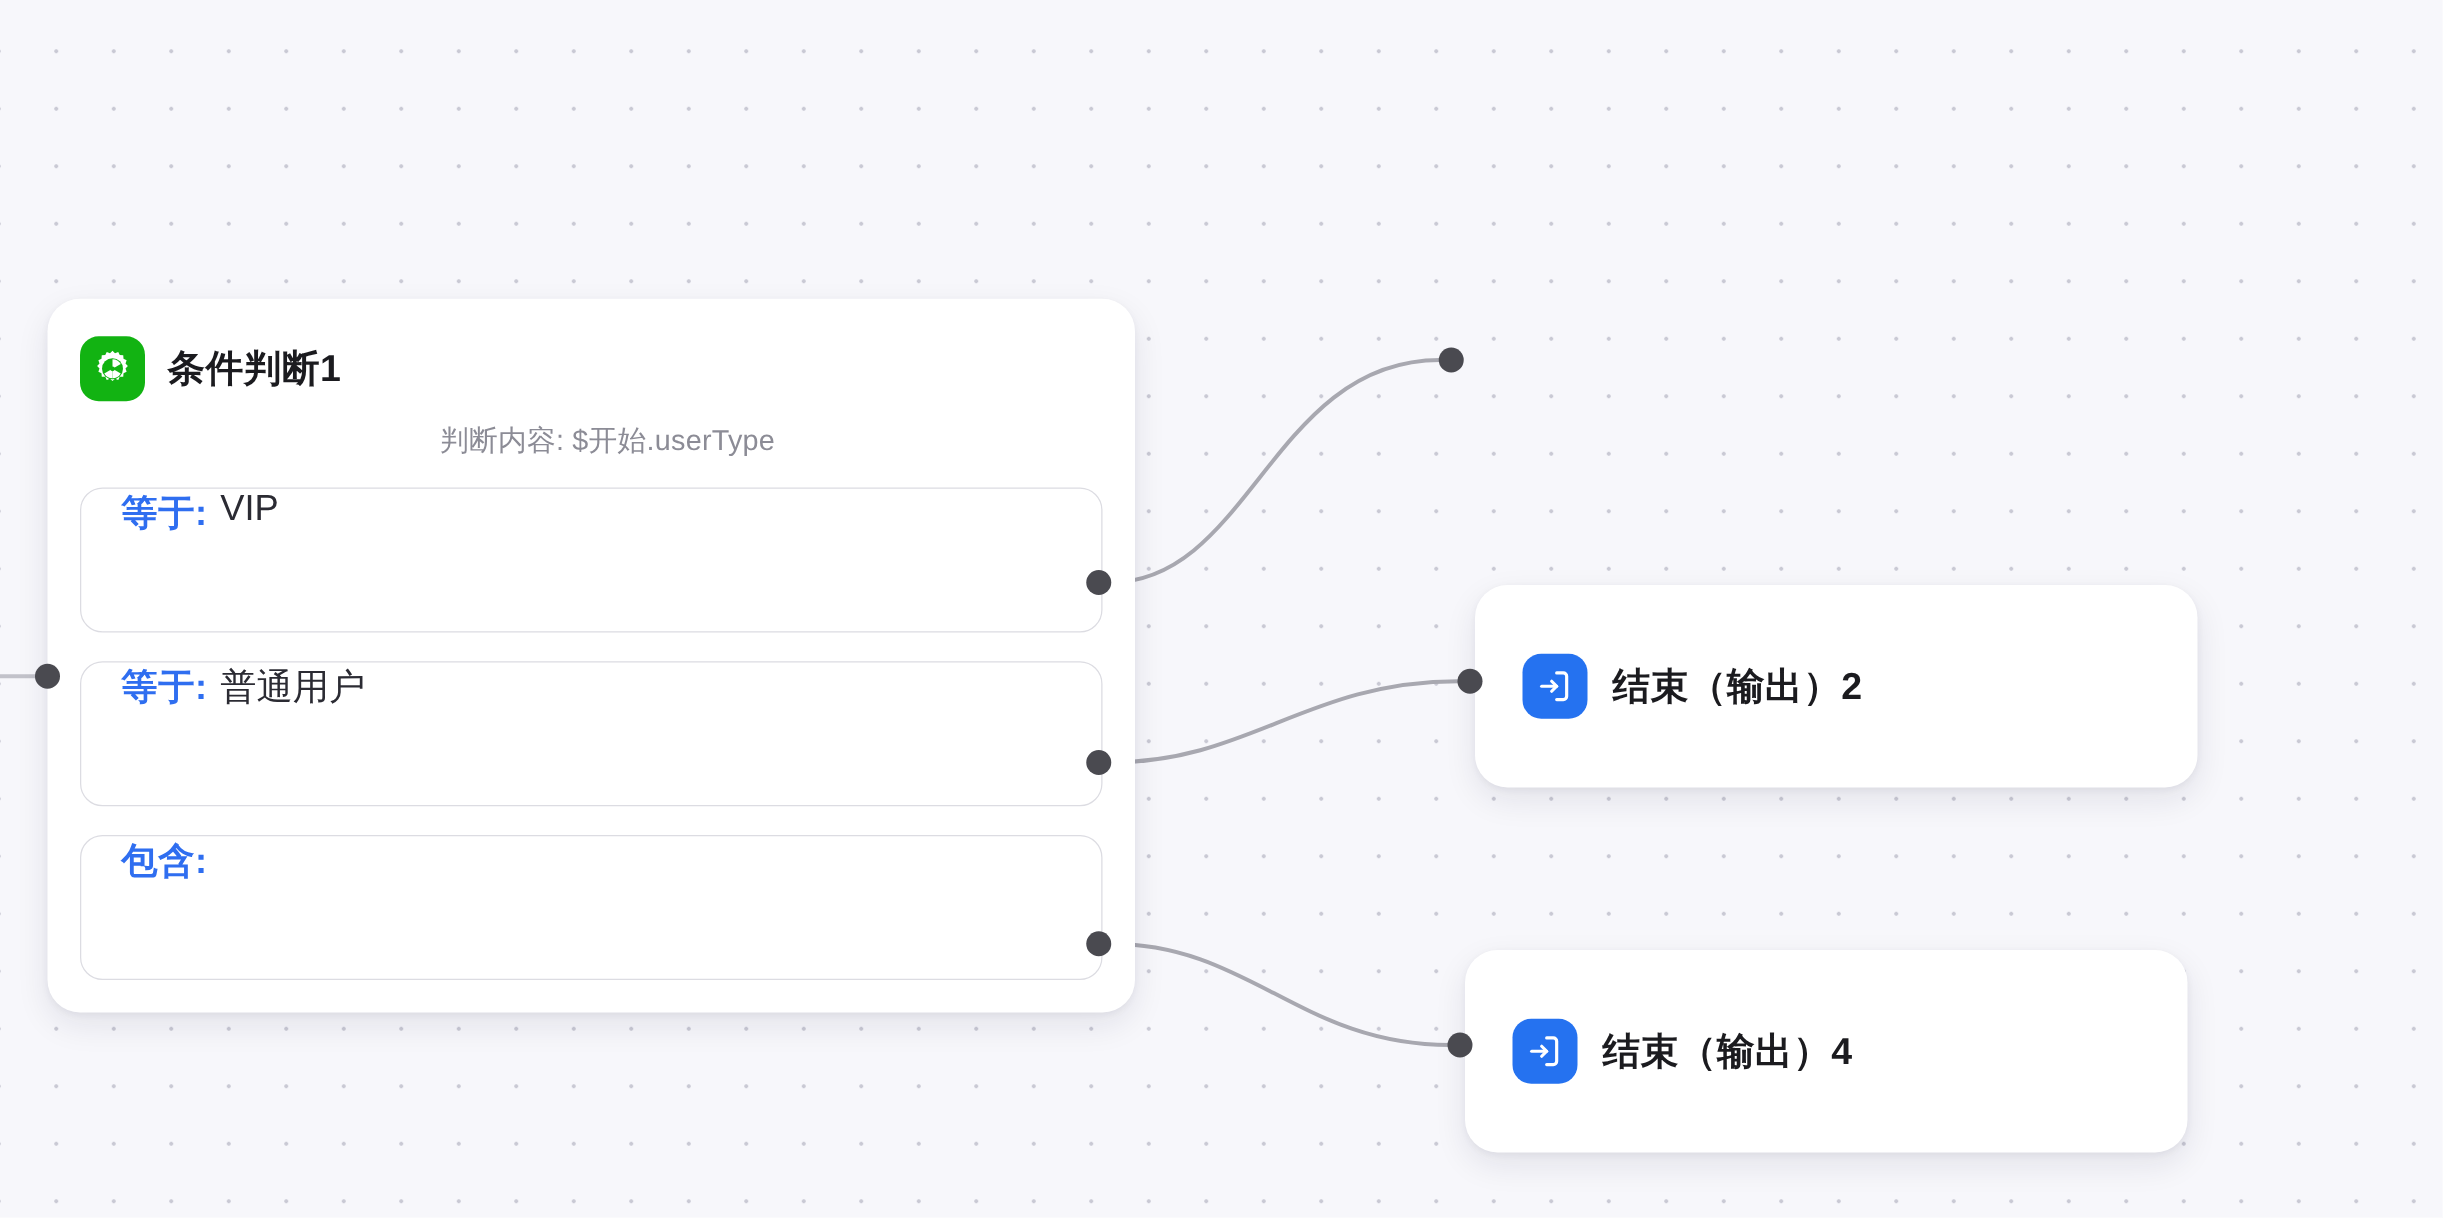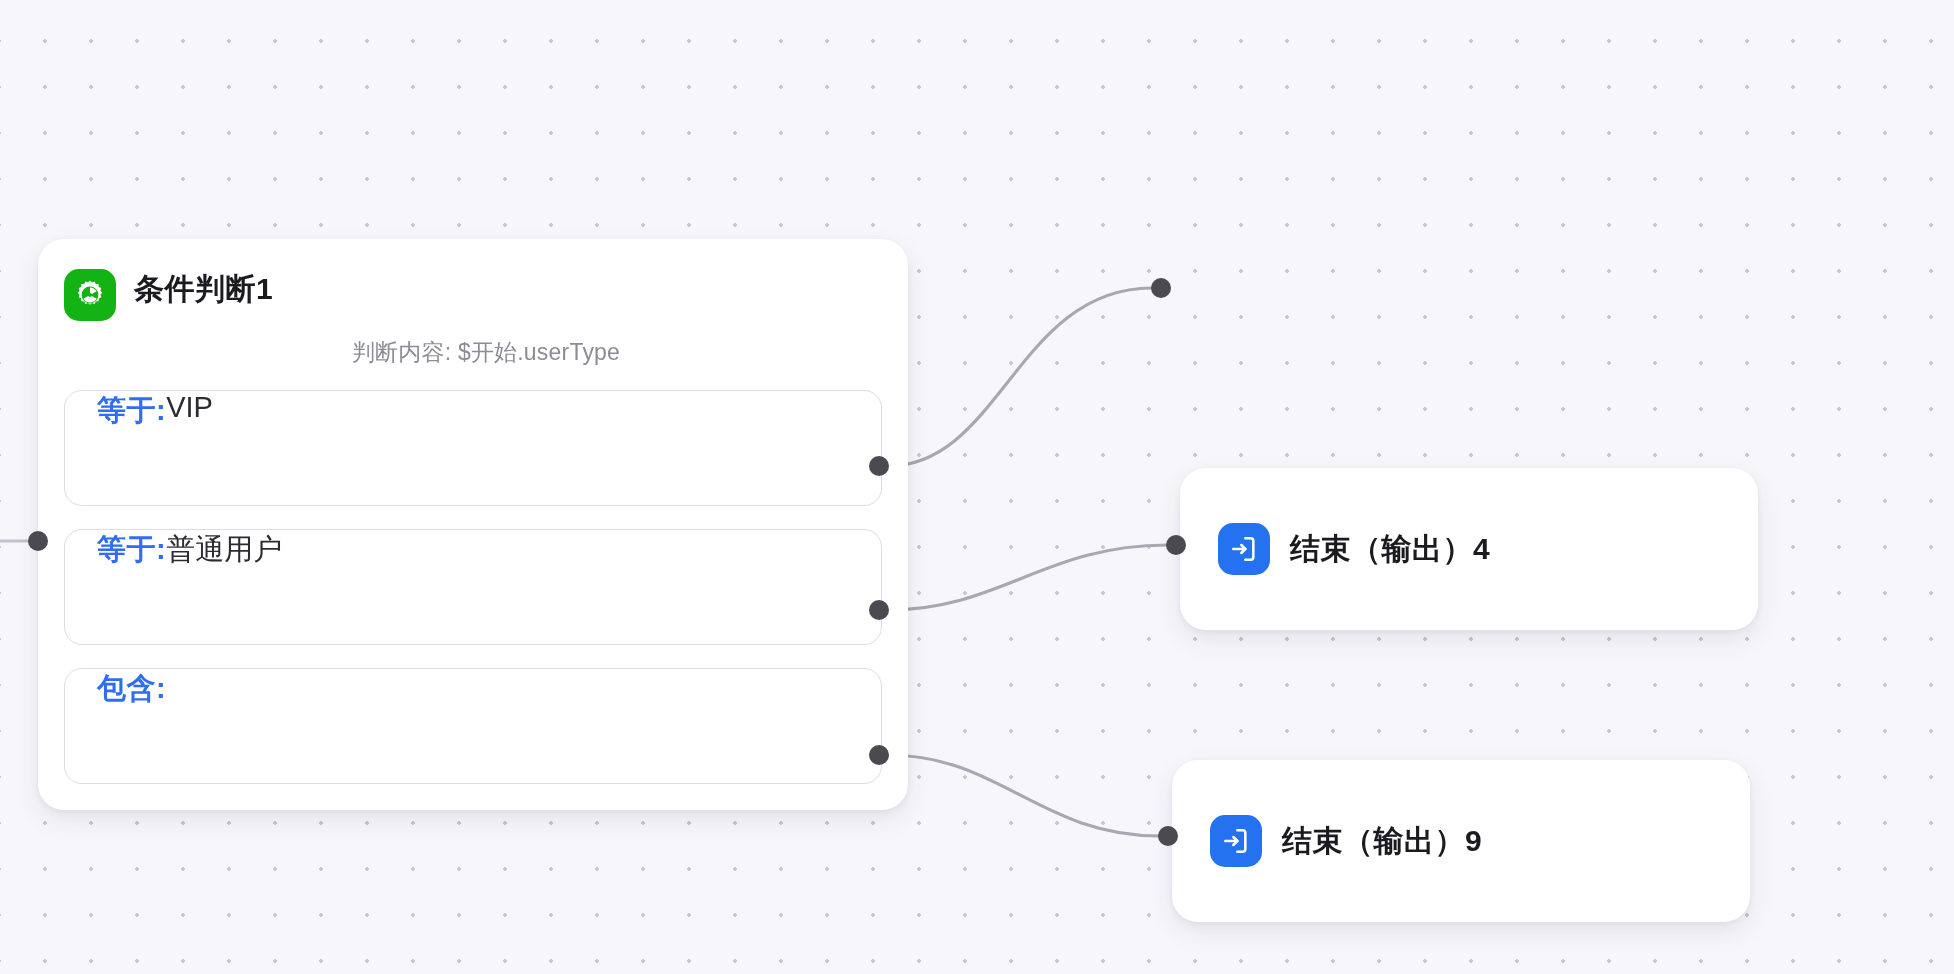--- a/index.html
+++ b/index.html
@@ -43,21 +43,21 @@
     background: #ffffff;
     box-shadow: 0 10px 26px rgba(20, 24, 60, 0.09),
                 0 2px 6px rgba(20, 24, 60, 0.05);
     z-index: 3;
     padding: 22px 0 26px 0;
     box-sizing: border-box;
   }
 
   .cond-header {
     display: flex;
-    align-items: flex-start;
+    align-items: center;
     gap: 18px;
     padding: 8px 0 0 26px;
   }
 
   .node-icon {
     width: 52px;
     height: 52px;
     border-radius: 15px;
     display: flex;
     align-items: center;
@@ -108,20 +108,21 @@
     font-size: 29px;
     font-weight: 700;
     color: #2f6ef0;
     letter-spacing: 0.5px;
     white-space: nowrap;
   }
   .branch-val {
     font-size: 29px;
     font-weight: 400;
     color: #2b2b33;
+    margin-left: 10px;
     white-space: nowrap;
   }
 
   
   .end-node {
     position: absolute;
     height: 162px;
     border-radius: 26px;
     background: #ffffff;
     box-shadow: 0 10px 26px rgba(20, 24, 60, 0.09),
@@ -217,27 +218,27 @@
 
 
   <div class="end-node" id="end-node-3">
     <span class="node-icon blue">
       <svg class="icon-svg" width="32" height="32" viewBox="0 0 24 24" fill="none" stroke="#ffffff" stroke-width="1.9" stroke-linecap="round" stroke-linejoin="round" xmlns="http://www.w3.org/2000/svg">
         <path d="M13 4 h4 a2 2 0 0 1 2 2 v12 a2 2 0 0 1 -2 2 h-4"></path>
         <path d="M4 12 h9"></path>
         <path d="M10 9 l3 3 -3 3"></path>
       </svg>
     </span>
-    <span class="node-title">结束（输出）4</span>
+    <span class="node-title">结束（输出）2</span>
   </div>
 
   <div class="end-node" id="end-node-4">
     <span class="node-icon blue">
       <svg class="icon-svg" width="32" height="32" viewBox="0 0 24 24" fill="none" stroke="#ffffff" stroke-width="1.9" stroke-linecap="round" stroke-linejoin="round" xmlns="http://www.w3.org/2000/svg">
         <path d="M13 4 h4 a2 2 0 0 1 2 2 v12 a2 2 0 0 1 -2 2 h-4"></path>
         <path d="M4 12 h9"></path>
         <path d="M10 9 l3 3 -3 3"></path>
       </svg>
     </span>
-    <span class="node-title">结束（输出）9</span>
+    <span class="node-title">结束（输出）4</span>
   </div>
 
 </div>
 
 </body></html>

